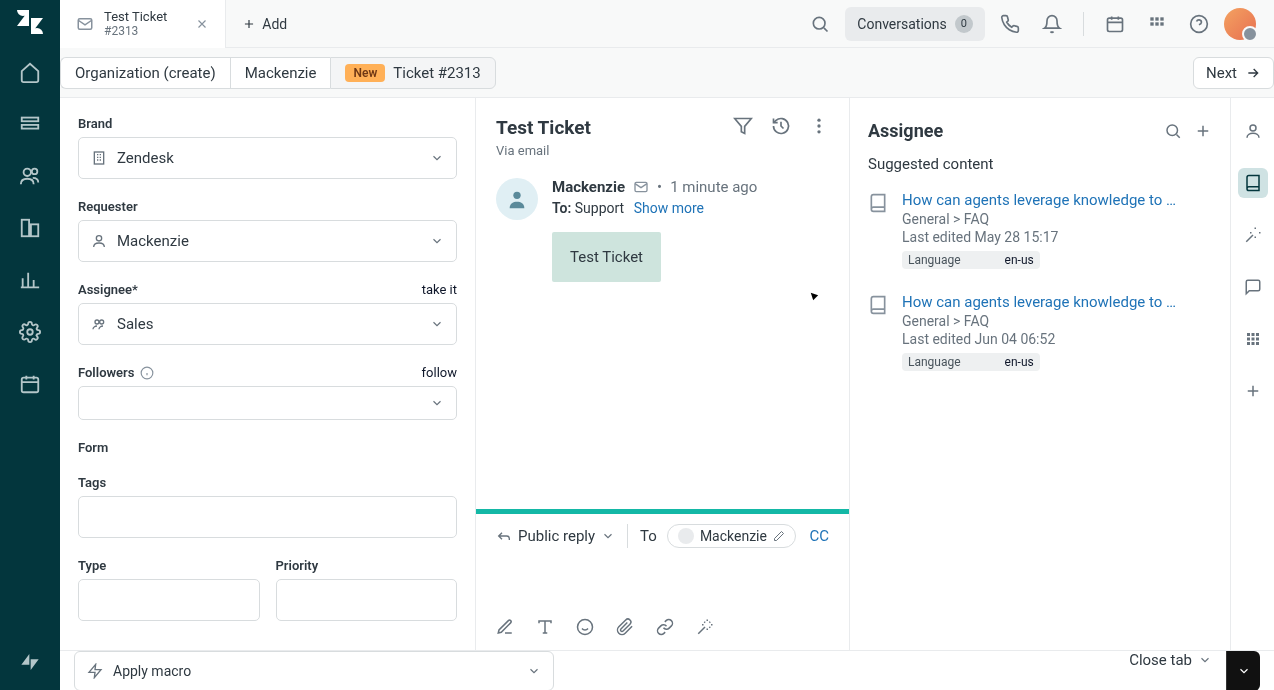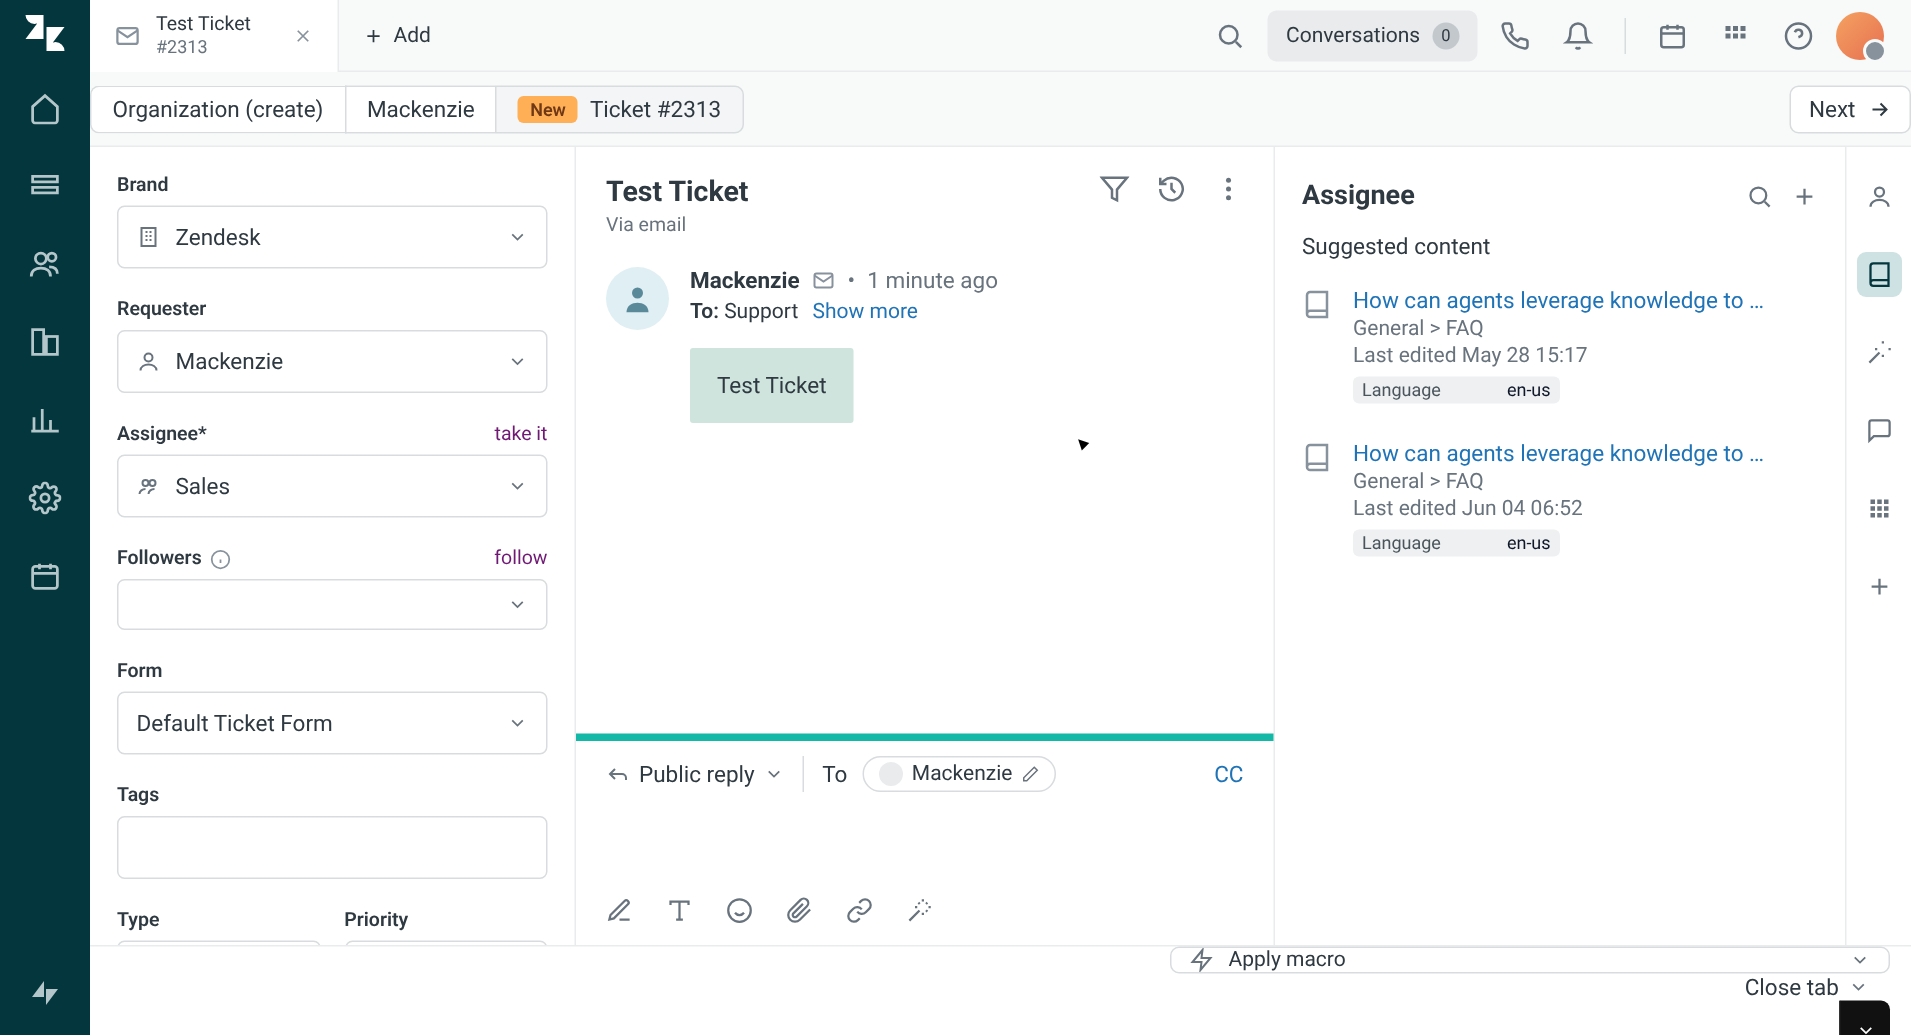--- a/index.html
+++ b/index.html
@@ -39,26 +39,26 @@
   .crumb { padding:6px 14px; border:1px solid #d8dcde; border-right:none; background:#fff; color:#2f3941; font-size:15px; }
   .crumb:first-child { border-top-left-radius:6px; border-bottom-left-radius:6px; }
   .crumb.last { border-right:1px solid #d8dcde; border-top-right-radius:6px; border-bottom-right-radius:6px; background:#f4f5f6; display:flex; align-items:center; gap:8px; }
   .badge-new { background:#ffb057; color:#703815; font-weight:600; font-size:12px; padding:2px 8px; border-radius:4px; }
   .nextbtn { margin-left:auto; border:1px solid #d8dcde; border-radius:6px; padding:6px 12px; display:flex; align-items:center; gap:8px; font-size:15px; cursor:pointer; background:#fff; }
 
   
   .work { flex:1; display:flex; min-height:0; }
 
   
-  .ticket-side { width:324px; border-right:1px solid #e9ebed; padding:18px; overflow:auto; }
+  .ticket-side { width:416px; border-right:1px solid #e9ebed; padding:18px; overflow:auto; }
   .fieldlabel { font-size:13px; color:#2f3941; margin-bottom:6px; display:flex; align-items:center; gap:6px; font-weight:600;}
   .fieldlabel .info-icon { color:#87929d; }
   .field { margin-bottom:20px; }
   .field .rowhead { display:flex; justify-content:space-between; align-items:center; margin-bottom:6px; }
-  .link { color:#701a75; font-size:13px; cursor:pointer; }
+  .link { color:#0f172a; font-size:13px; cursor:pointer; }
   .select { border:1px solid #d8dcde; border-radius:5px; height:42px; display:flex; align-items:center; padding:0 12px; justify-content:space-between; cursor:pointer; background:#fff; }
   .select .sv { display:flex; align-items:center; gap:10px; font-size:15px; }
   .select .chev { color:#68737d; }
   .select .prefix-icon { color:#68737d; display:flex; }
   .twocol { display:flex; gap:16px; }
   .twocol .field { flex:1; }
 
   
   .ticket-center { flex:1; border-right:1px solid #e9ebed; display:flex; flex-direction:column; min-width:0; }
   .tc-head { padding:18px 20px 10px 20px; display:flex; align-items:flex-start; }
@@ -112,21 +112,21 @@
   .kn-item .ktag { display:inline-flex; gap:4px; background:#eef0f1; border-radius:4px; padding:2px 6px; font-size:12px; margin-top:6px; }
   .kn-item .ktag .kt1 { color:#49545c; }
   .kn-item .ktag .kt2 { color:#0f172a;margin-left:40px; }
 
   
   .apps-rail { width:44px; border-left:1px solid #e9ebed; display:flex; flex-direction:column; align-items:center; padding-top:18px; gap:22px; }
   .apps-rail .aicon { color:#68737d; cursor:pointer; width:30px; height:30px; display:flex; align-items:center; justify-content:center; border-radius:6px; }
   .apps-rail .aicon.active { background:#cfe2e3; color:#03363d; }
 
   
-  .footer { height:60px; border-top:1px solid #e9ebed; display:flex; align-items:flex-end; padding:0 14px;flex-direction:column; }
+  .footer { height:40px; border-top:1px solid #e9ebed; display:flex; align-items:flex-start; padding:0 14px; }
   .macro { border:1px solid #d8dcde; border-radius:6px; height:40px; width:480px; display:flex; align-items:center; padding:0 12px; gap:10px; cursor:pointer; }
   .macro .chev { margin-left:auto; color:#68737d; }
   .footer-spacer { flex:1; }
   .closetab { display:flex; align-items:center; gap:6px; font-size:15px; cursor:pointer; margin-right:14px; }
   .submitwrap { display:flex; }
   .submit { background:#111; color:#fff; border-radius:6px 0 0 6px; padding:0 18px; height:40px; display:flex; align-items:center; font-weight:600; cursor:pointer; font-size:15px;}
   .submit-caret { background:#111; color:#fff; border-left:1px solid #333; border-radius:0 6px 6px 0; width:34px; height:40px; display:flex; align-items:center; justify-content:center; cursor:pointer; }
 
   svg { display:block; }
 </style>
@@ -371,30 +371,20 @@
             <span class="chev">
                 <svg width="14" height="14" viewBox="0 0 24 24" fill="none" stroke="currentColor" stroke-width="2">
                   <path d="M6 9l6 6 6-6"></path>
                 </svg>
               </span>
           </div>
         </div>
 
         <div class="field">
           <div class="fieldlabel">Form</div>
-          <div class="select">
-            <div class="sv">
-                <span>Default Ticket Form</span>
-              </div>
-            <span class="chev">
-                <svg width="14" height="14" viewBox="0 0 24 24" fill="none" stroke="currentColor" stroke-width="2">
-                  <path d="M6 9l6 6 6-6"></path>
-                </svg>
-              </span>
-          </div>
         </div>
 
         <div class="field">
           <div class="fieldlabel">Tags</div>
           <div class="select" style="height:42px">
             <div class="sv"></div>
           </div>
         </div>
 
         <div class="twocol">

